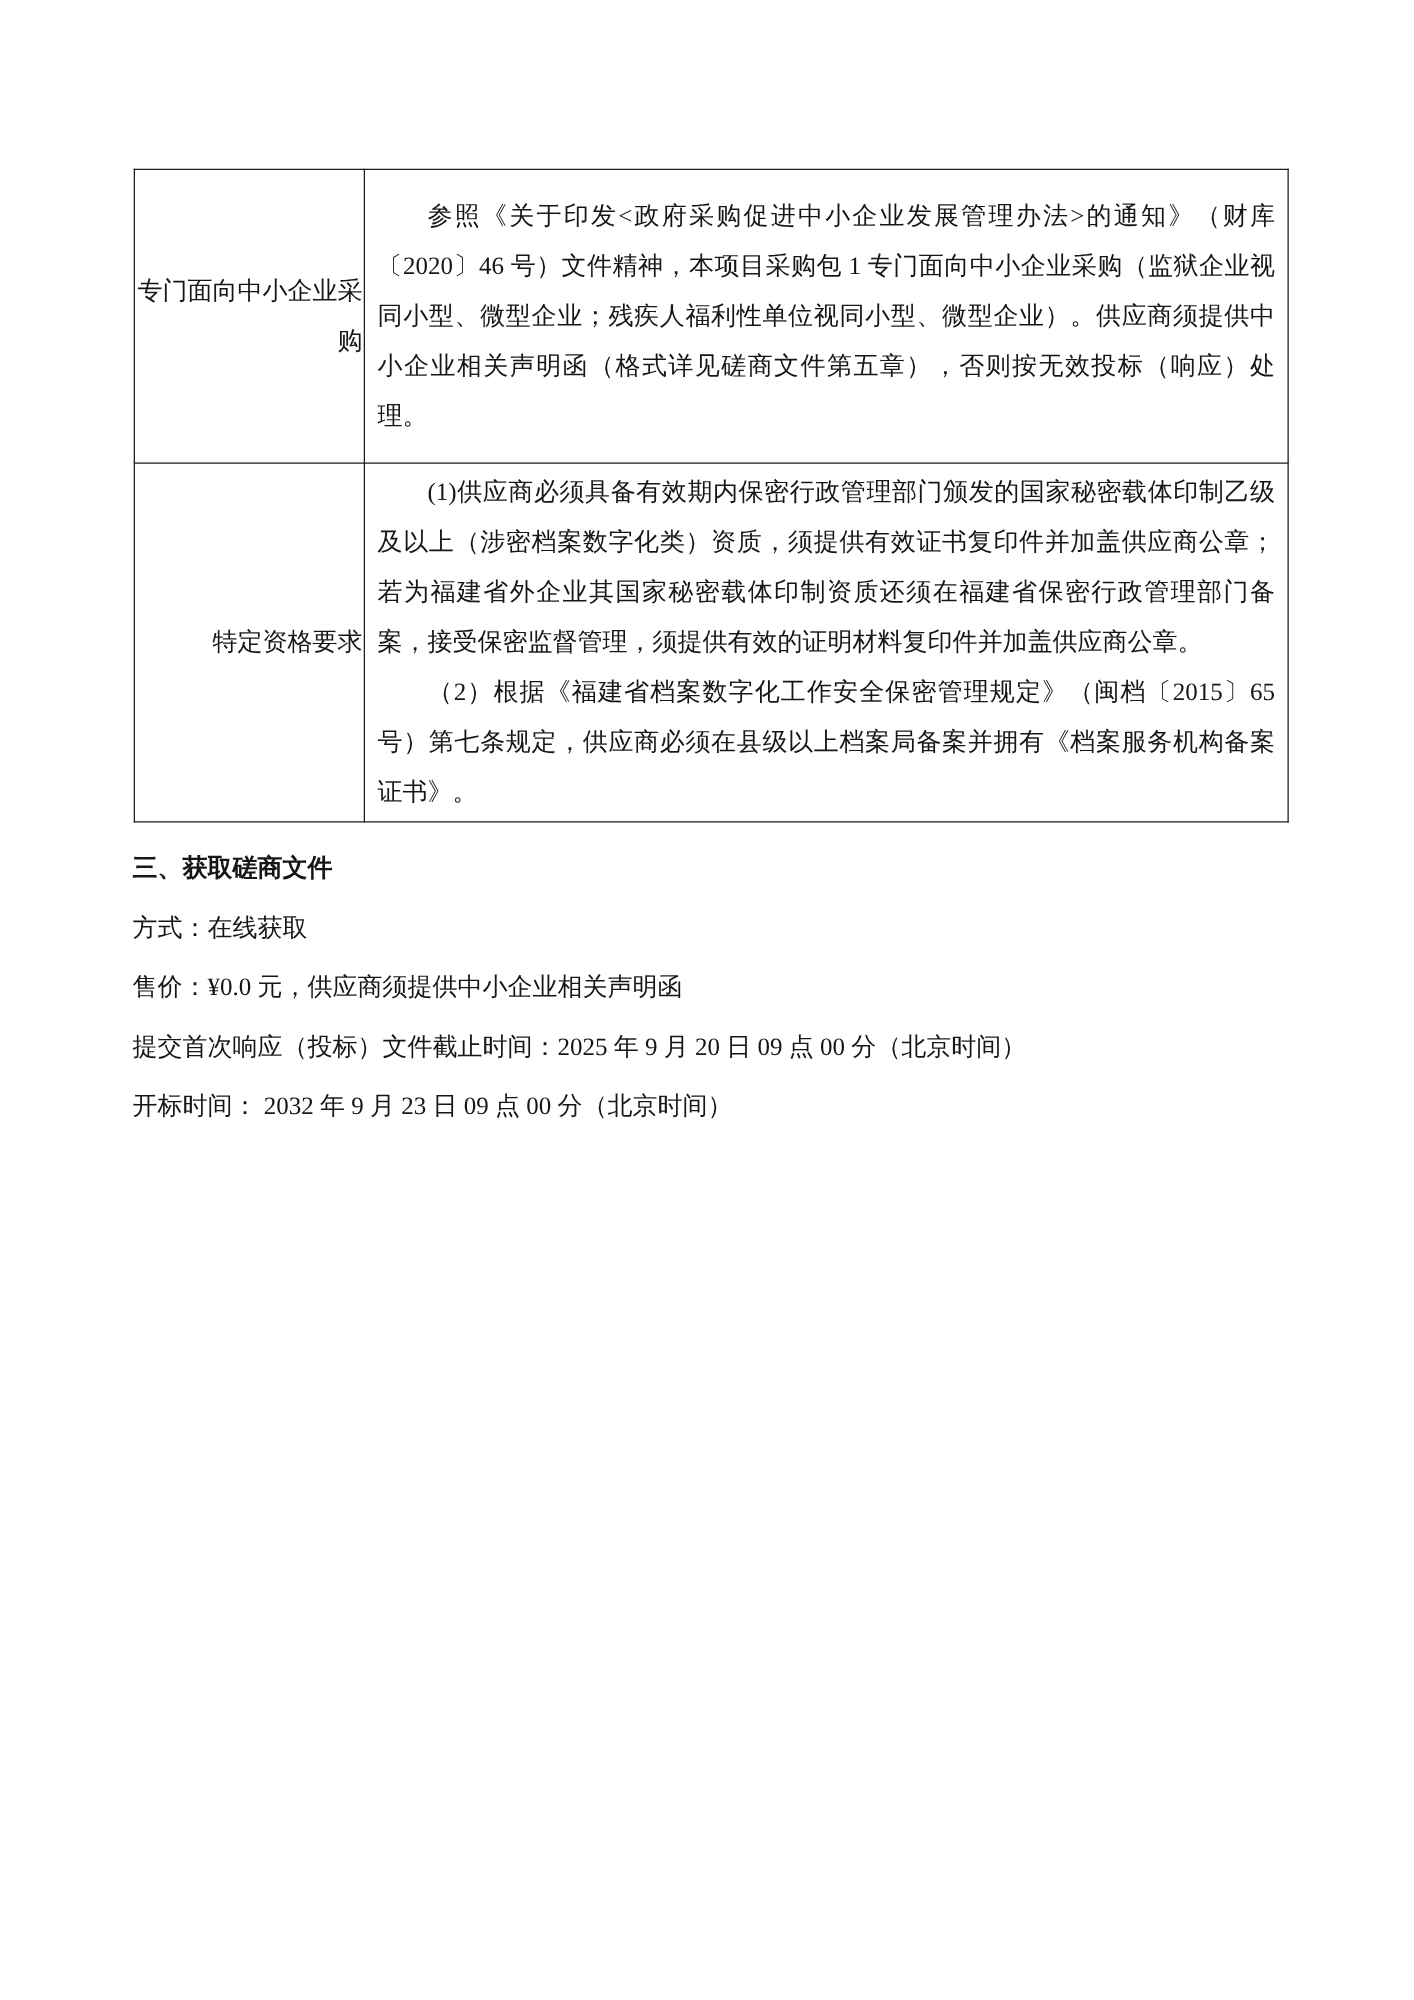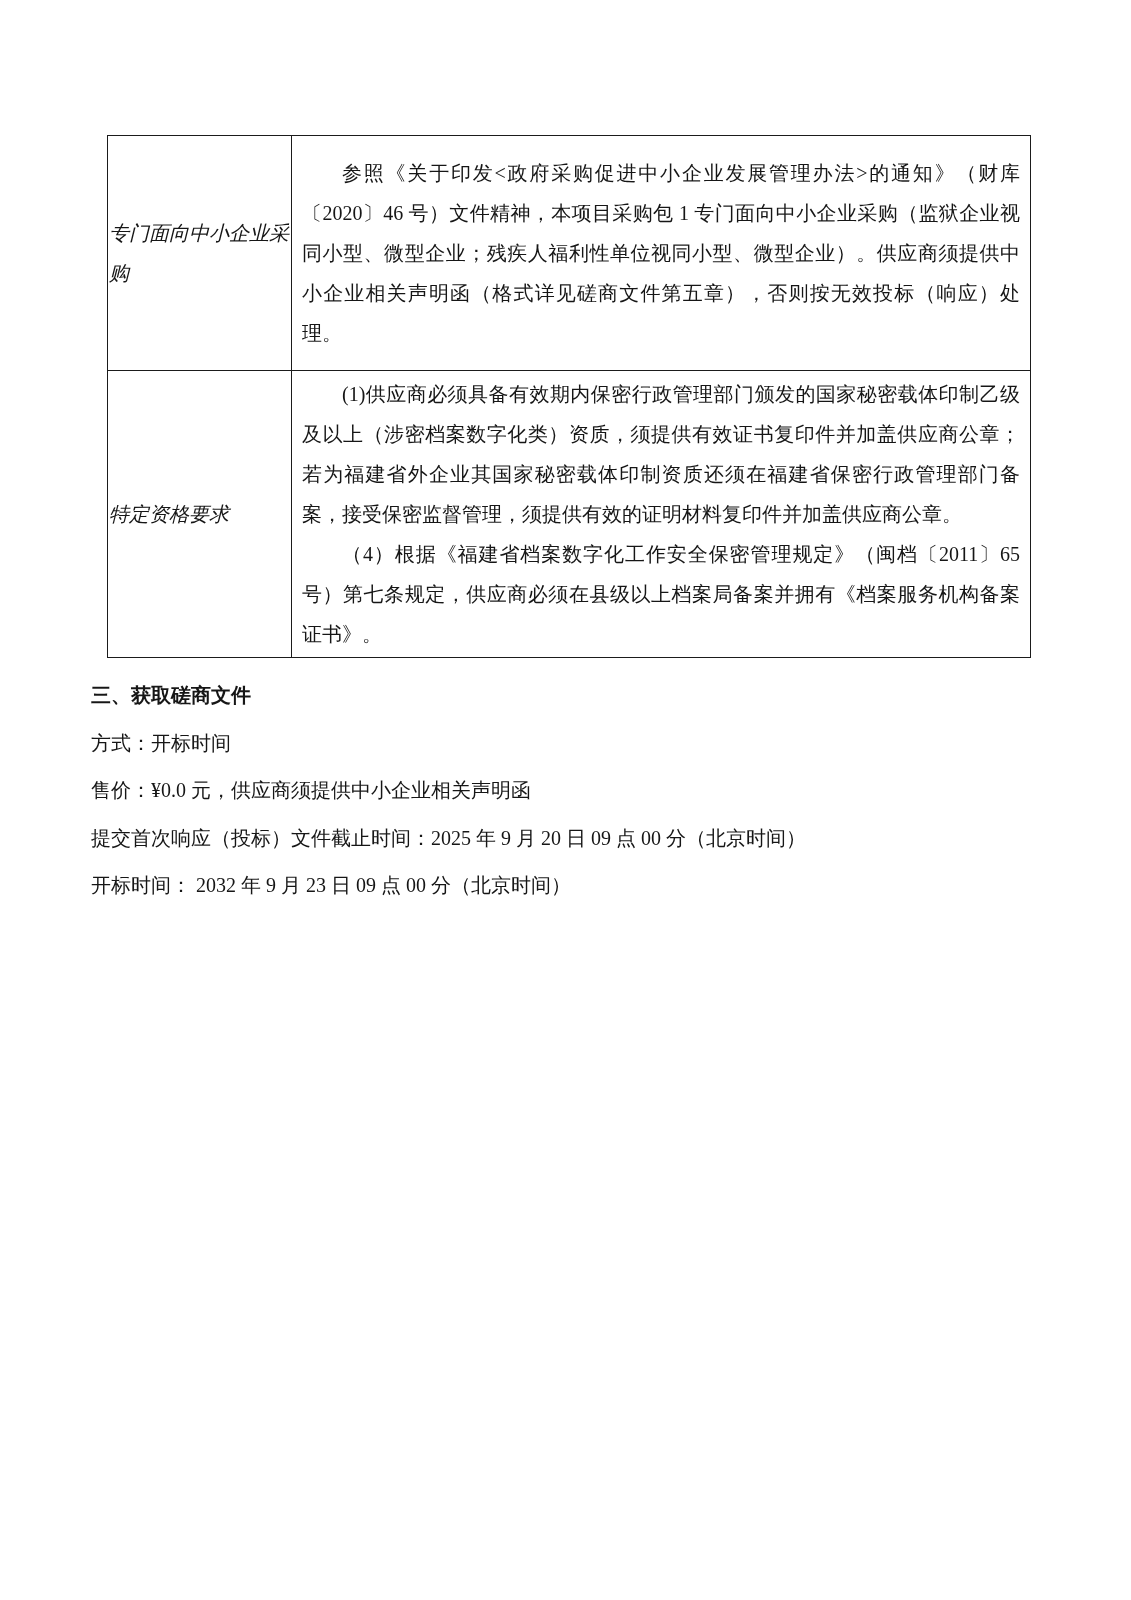--- a/index.html
+++ b/index.html
@@ -27,36 +27,35 @@
     table-layout: fixed;
   }
   table.doc-table td {
     border: 1px solid #1b1b1b;
     vertical-align: middle;
     font-size: 20px;
     line-height: 40px;
   }
   td.label-cell {
     width: 184px;
-    text-align: left;
+    text-align: right;
     padding: 0 1px;
-    font-style: italic;
   }
   td.content-cell {
     padding: 2px 10px;
     text-align: justify;
   }
   td.content-cell p {
     text-indent: 2em;
   }
   tr.row-1 { height: 235px; }
   tr.row-2 { height: 287px; }
   .body-text {
     position: absolute;
-    left: 91px;
+    left: 106px;
     top: 672px;
     width: 924px;
     font-size: 20px;
     line-height: 47.5px;
     text-align: justify;
   }
   .body-text h3 {
     font-size: 20px;
     font-weight: bold;
     text-align: left;
@@ -77,27 +76,27 @@
         <td class="content-cell">
           <p>参照《关于印发&lt;政府采购促进中小企业发展管理办法&gt;的通知》（财库〔2020〕46 号）文件精神，本项目采购包 1 专门面向中小企业采购（监狱企业视同小型、微型企业；残疾人福利性单位视同小型、微型企业）。供应商须提供中小企业相关声明函（格式详见磋商文件第五章），否则按无效投标（响应）处理。</p>
         </td>
       </tr>
       <tr class="row-2">
         <td class="label-cell">
           <span>特定资格要求</span>
         </td>
         <td class="content-cell">
           <p>(1)供应商必须具备有效期内保密行政管理部门颁发的国家秘密载体印制乙级及以上（涉密档案数字化类）资质，须提供有效证书复印件并加盖供应商公章；若为福建省外企业其国家秘密载体印制资质还须在福建省保密行政管理部门备案，接受保密监督管理，须提供有效的证明材料复印件并加盖供应商公章。</p>
-          <p>（4）根据《福建省档案数字化工作安全保密管理规定》（闽档〔2011〕65 号）第七条规定，供应商必须在县级以上档案局备案并拥有《档案服务机构备案证书》。</p>
+          <p>（2）根据《福建省档案数字化工作安全保密管理规定》（闽档〔2015〕65 号）第七条规定，供应商必须在县级以上档案局备案并拥有《档案服务机构备案证书》。</p>
         </td>
       </tr>
     </tbody>
   </table>
 
   <div class="body-text">
     <h3>三、获取磋商文件</h3>
-    <p>方式：开标时间</p>
+    <p>方式：在线获取</p>
     <p>售价：¥0.0 元，供应商须提供中小企业相关声明函</p>
     <p>提交首次响应（投标）文件截止时间：2025 年 9 月 20 日 09 点 00 分（北京时间）</p>
     <p>开标时间： 2032 年 9 月 23 日 09 点 00 分（北京时间）</p>
   </div>
 
 </div>
 
 </body></html>

